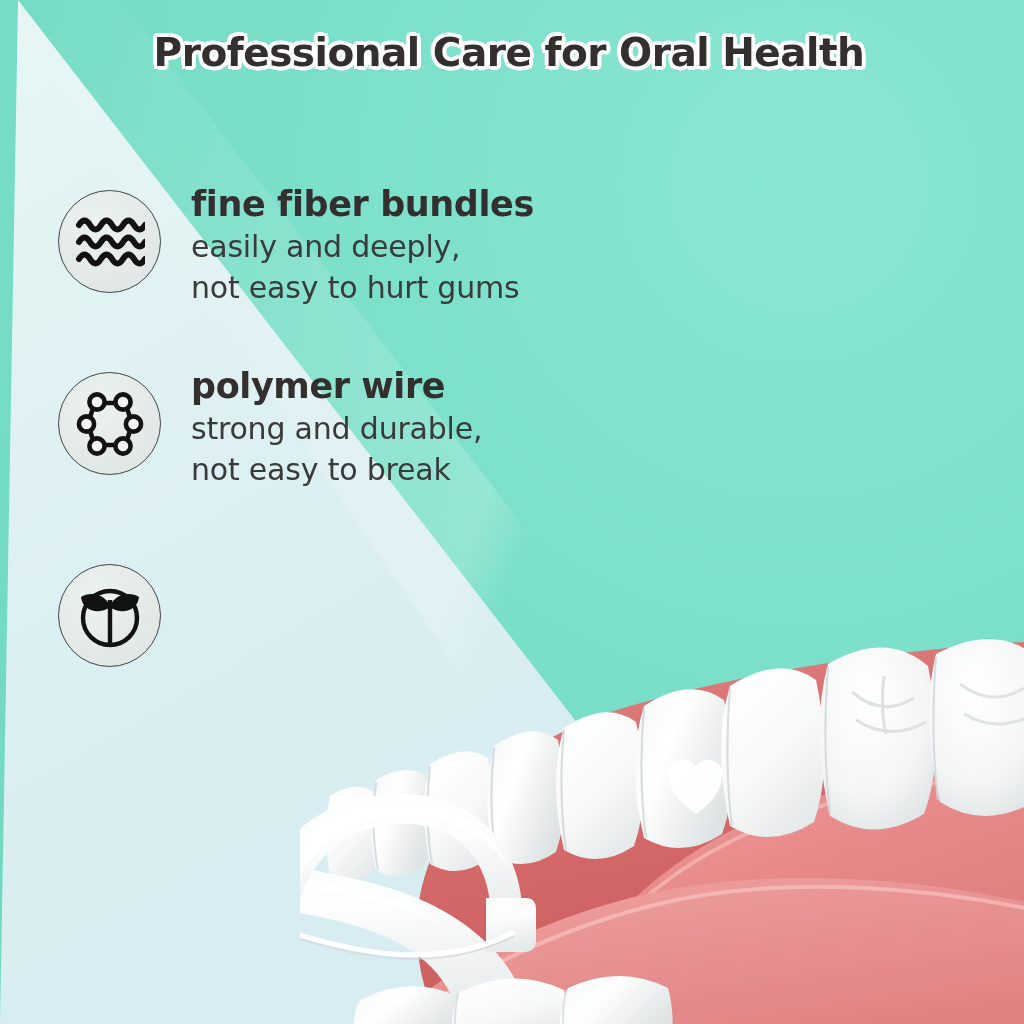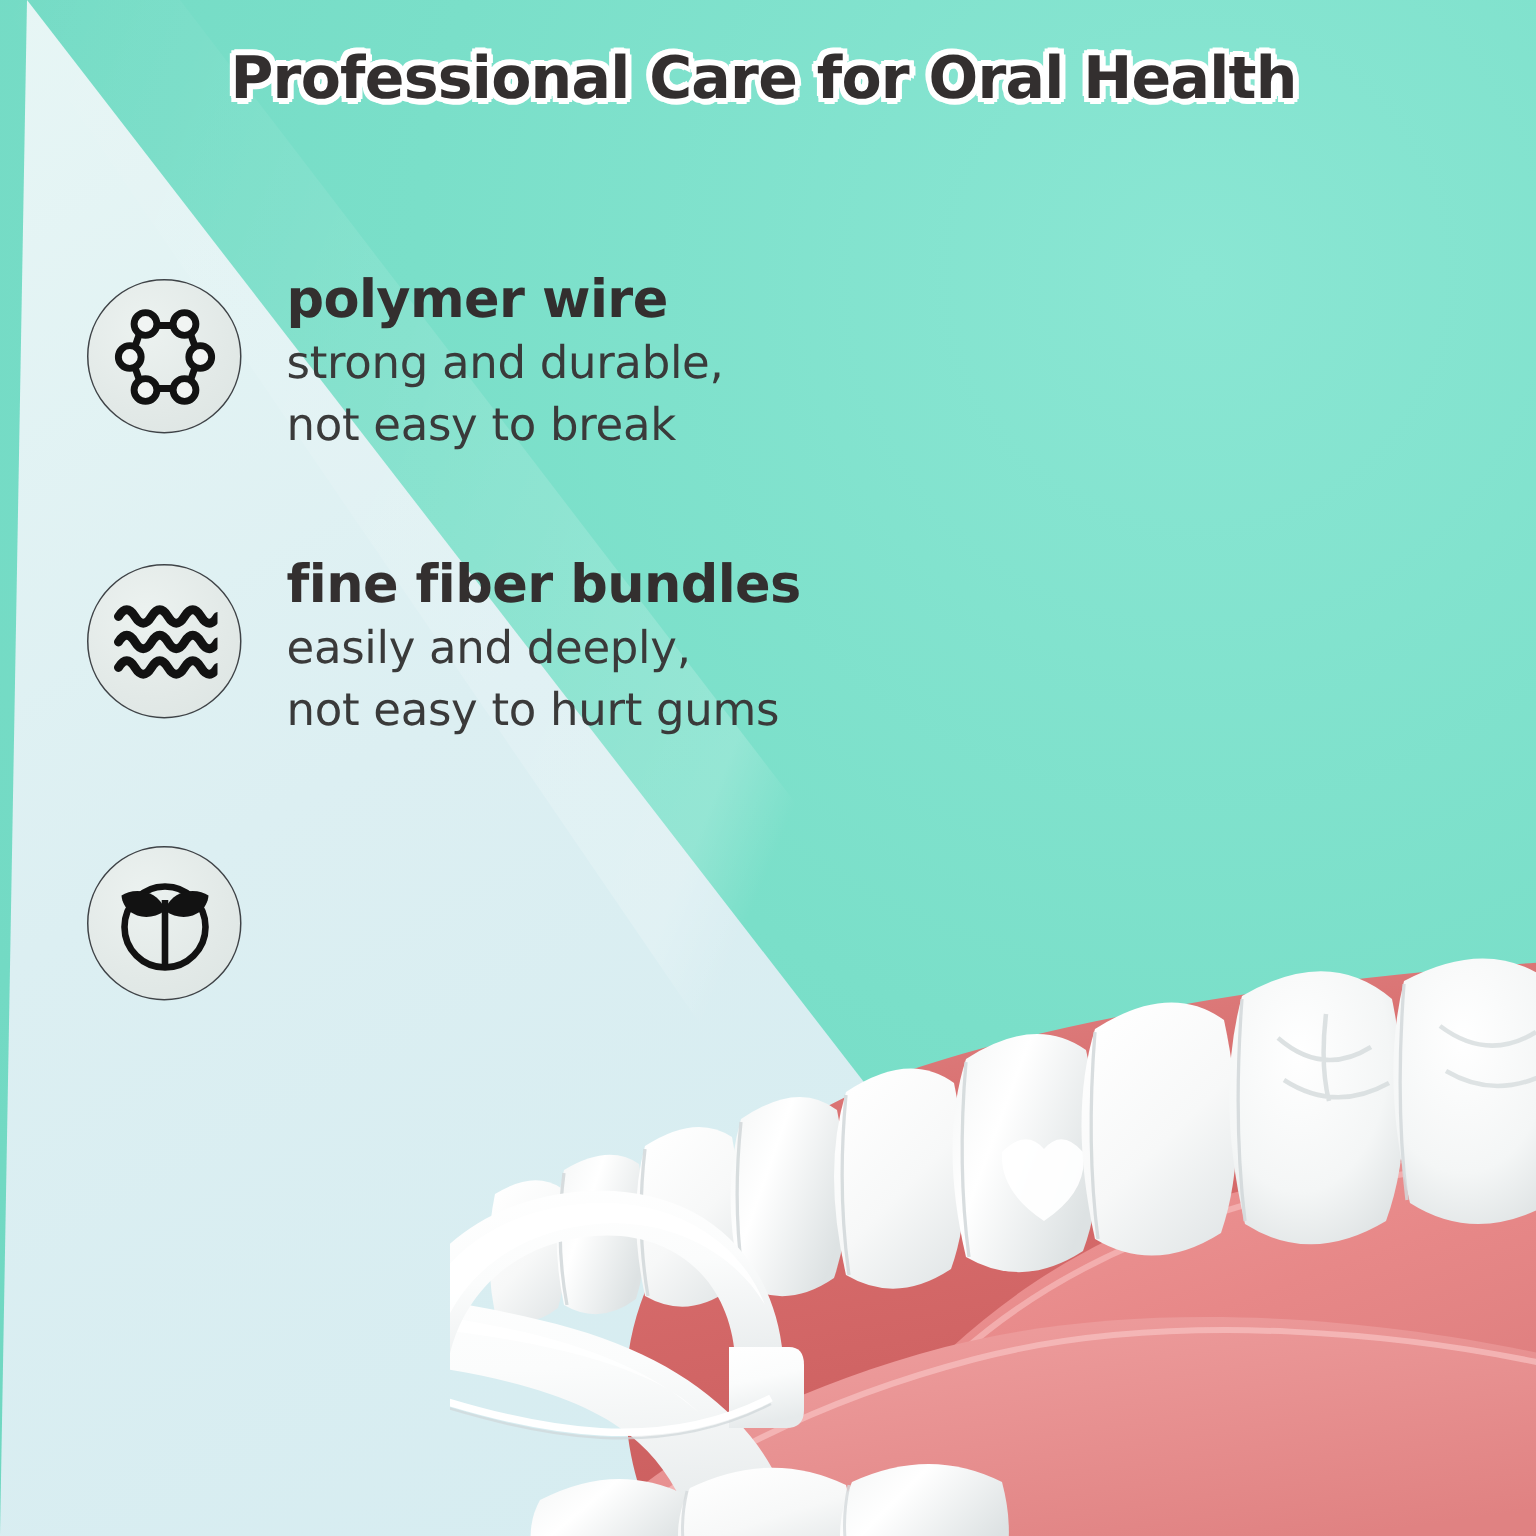--- a/index.html
+++ b/index.html
@@ -255,20 +255,37 @@
           </g>
         </g>
       </g>
     </svg>
   </div>
 
   <div id="title">Professional Care for Oral Health</div>
 
   <div id="features">
 
+    <div class="feature f2">
+      <div class="f-icon">
+        <svg width="70" height="58" viewBox="0 0 70 58">
+          <g stroke="#121212" stroke-width="6" fill="none" stroke-linecap="round">
+            <path d="M4,12 q5.5,-9 11,0 t11,0 t11,0 t11,0 t11,0 t11,0"></path>
+            <path d="M4,29 q5.5,-9 11,0 t11,0 t11,0 t11,0 t11,0 t11,0"></path>
+            <path d="M4,46 q5.5,-9 11,0 t11,0 t11,0 t11,0 t11,0 t11,0"></path>
+          </g>
+        </svg>
+      </div>
+      <div class="f-text">
+        <div class="f-title">fine fiber bundles</div>
+        <div class="f-desc">easily and deeply,</div>
+        <div class="f-desc">not easy to hurt gums</div>
+      </div>
+    </div>
+
     <div class="feature f1">
       <div class="f-icon">
         <svg width="70" height="70" viewBox="0 0 70 70">
           <g stroke="#121212" stroke-width="4.6" fill="none">
             <path d="M27.5,14 L42.5,14
                      M52.3,20.3 L56,31
                      M56,39 L52.3,49.7
                      M42.5,56 L27.5,56
                      M17.7,49.7 L14,39
                      M14,31 L17.7,20.3"></path>
@@ -283,37 +300,20 @@
           </g>
         </svg>
       </div>
       <div class="f-text">
         <div class="f-title">polymer wire</div>
         <div class="f-desc">strong and durable,</div>
         <div class="f-desc">not easy to break</div>
       </div>
     </div>
 
-    <div class="feature f2">
-      <div class="f-icon">
-        <svg width="70" height="58" viewBox="0 0 70 58">
-          <g stroke="#121212" stroke-width="6" fill="none" stroke-linecap="round">
-            <path d="M4,12 q5.5,-9 11,0 t11,0 t11,0 t11,0 t11,0 t11,0"></path>
-            <path d="M4,29 q5.5,-9 11,0 t11,0 t11,0 t11,0 t11,0 t11,0"></path>
-            <path d="M4,46 q5.5,-9 11,0 t11,0 t11,0 t11,0 t11,0 t11,0"></path>
-          </g>
-        </svg>
-      </div>
-      <div class="f-text">
-        <div class="f-title">fine fiber bundles</div>
-        <div class="f-desc">easily and deeply,</div>
-        <div class="f-desc">not easy to hurt gums</div>
-      </div>
-    </div>
-
     <div class="feature f3">
       <div class="f-icon">
         <svg width="72" height="72" viewBox="0 0 72 72">
           <circle cx="36" cy="38" r="27" fill="none" stroke="#121212" stroke-width="4.4"></circle>
           <line x1="36" y1="20" x2="36" y2="66" stroke="#121212" stroke-width="4.4"></line>
           <path d="M36,26 C30,12 14,12 7,17 C8,30 24,36 36,27 Z" fill="#121212"></path>
           <path d="M36,26 C42,12 58,12 65,17 C64,30 48,36 36,27 Z" fill="#121212"></path>
         </svg>
       </div>
     </div>

